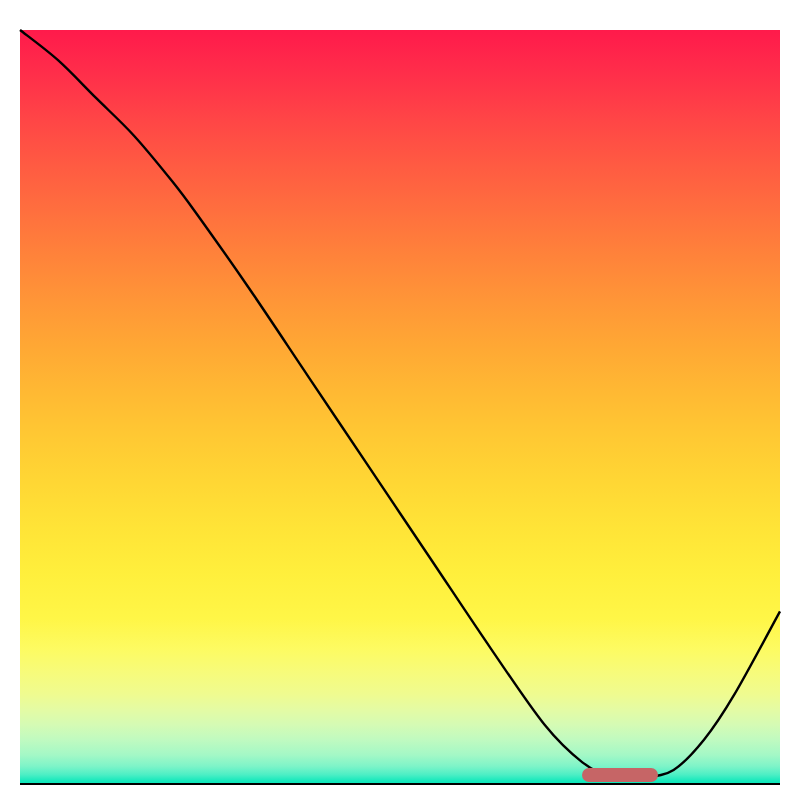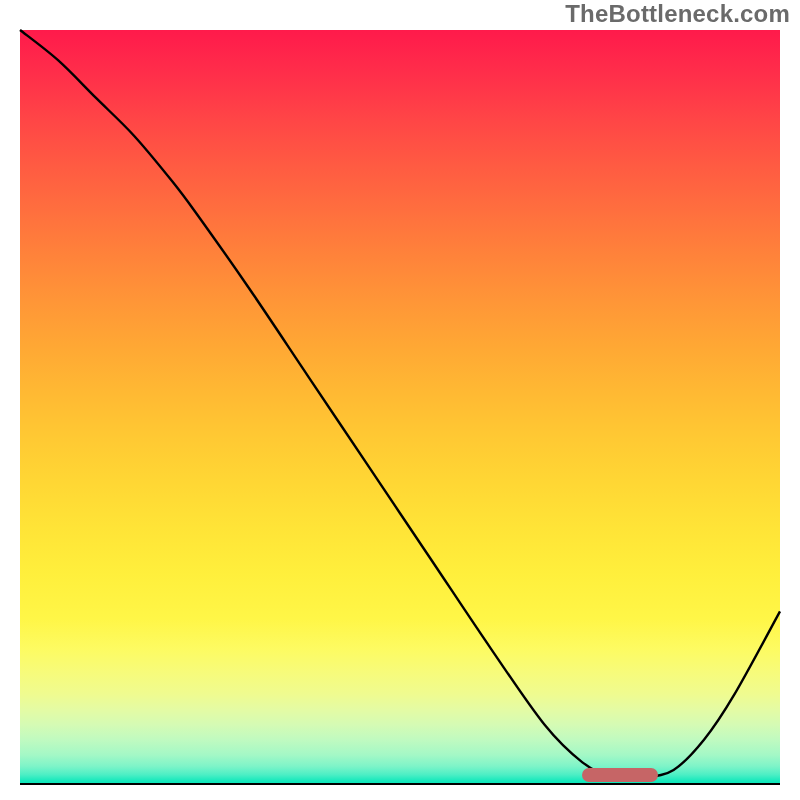--- a/index.html
+++ b/index.html
@@ -96,21 +96,20 @@
     height: 14px;
     border-radius: 7px;
     background: #c66566;
     z-index: 5;
   }
 </style>
 </head>
 <body>
 
 <div class="chart-wrap">
-  <div class="watermark">TheBottleneck.com</div>
 
   <div class="plot-area">
     <div class="gradient-bg"></div>
 
     <svg class="curve" viewBox="0 0 100 100" preserveAspectRatio="none">
       <path id="curve-path" fill="none" stroke="#000000" stroke-width="2.4" vector-effect="non-scaling-stroke" d="M 0.000 0.000 C 0.833 0.667, 3.333 2.500, 5.000 4.000 C 6.667 5.500, 8.333 7.333, 10.000 9.000 C 11.667 10.667, 13.333 12.167, 15.000 14.000 C 16.667 15.833, 18.667 18.333, 20.000 20.000 C 21.333 21.667, 21.333 21.667, 23.000 24.000 C 24.667 26.333, 27.500 30.333, 30.000 34.000 C 32.500 37.667, 35.333 42.000, 38.000 46.000 C 40.667 50.000, 43.333 54.000, 46.000 58.000 C 48.667 62.000, 51.333 66.000, 54.000 70.000 C 56.667 74.000, 59.500 78.333, 62.000 82.000 C 64.500 85.667, 67.000 89.500, 69.000 92.000 C 71.000 94.500, 72.500 95.833, 74.000 97.000 C 75.500 98.167, 76.667 98.667, 78.000 99.000 C 79.333 99.333, 80.667 99.167, 82.000 99.000 C 83.333 98.833, 84.667 98.833, 86.000 98.000 C 87.333 97.167, 88.667 95.667, 90.000 94.000 C 91.333 92.333, 92.333 90.833, 94.000 88.000 C 95.667 85.167, 99.000 78.833, 100.000 77.000"></path>
     </svg>
 
     <div id="min-marker" class="min-marker" style="left: 74%; width: 10%; top: calc(98.7% - 7px); background: rgb(198, 101, 102);"></div>
 

